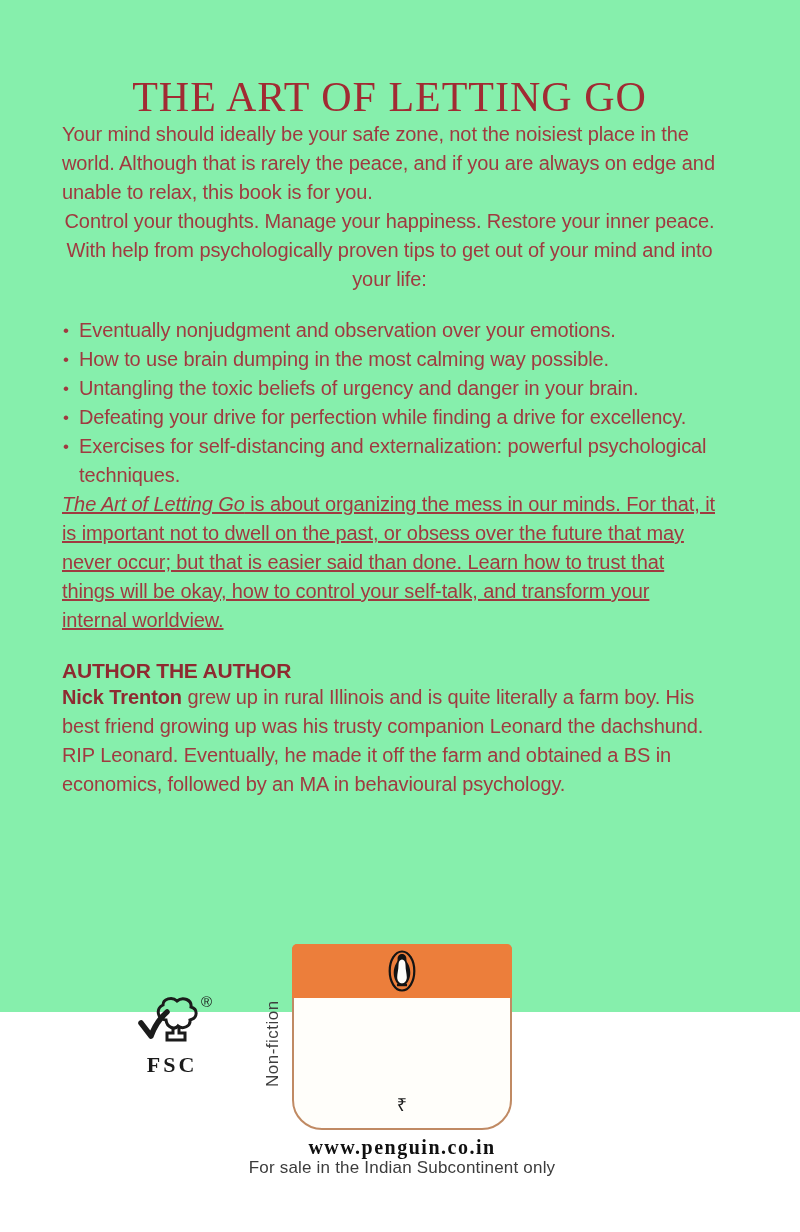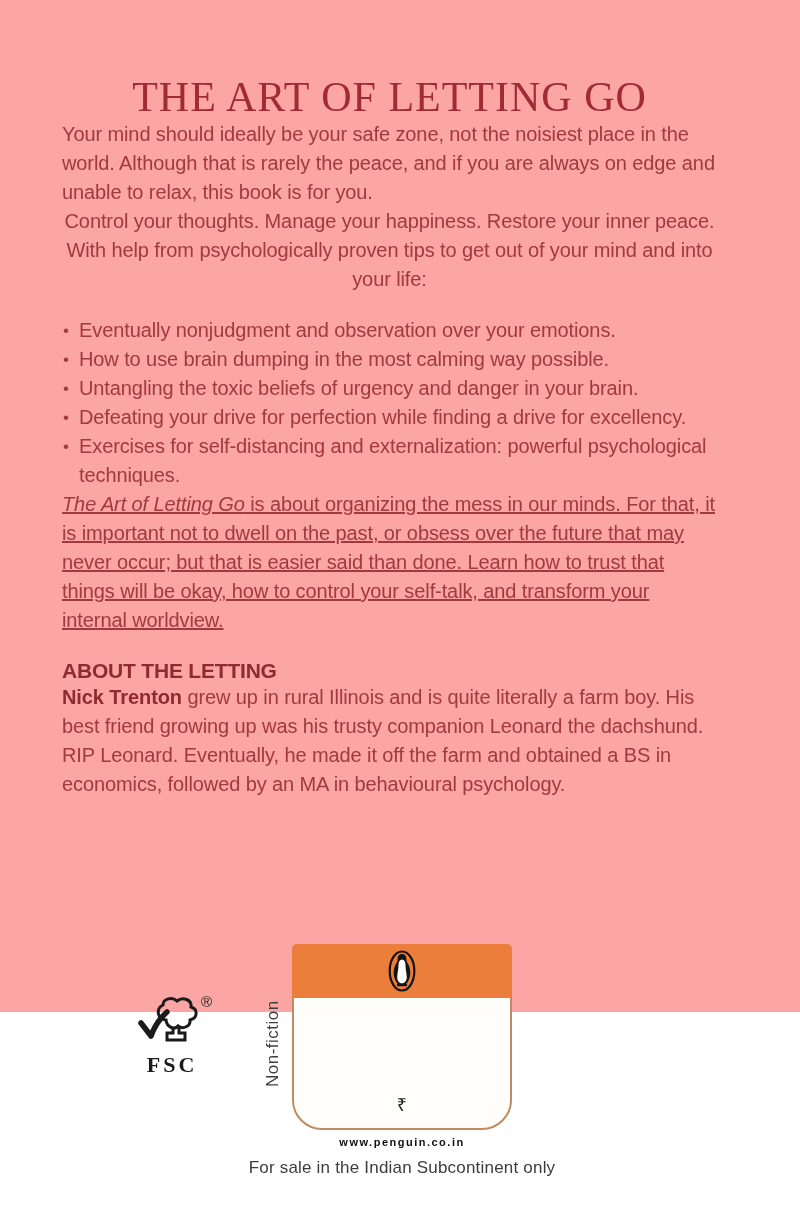--- a/index.html
+++ b/index.html
@@ -1,19 +1,19 @@
 <!DOCTYPE html>
 <html><head>
 <meta charset="utf-8">
 <style>
   html,body{margin:0;padding:0;}
   body{width:800px;height:1232px;overflow:hidden;}
   .page{
     position:relative;width:800px;height:1012px;
-    background:#fca5a5;
+    background:#86efac;
     font-family:"Liberation Sans",sans-serif;
   }
   .content{
     position:absolute;top:0;left:62px;width:655px;
   }
   .book-title{
     margin:74px 0 0 0;
     font-family:"Liberation Serif","DejaVu Serif",serif;
     font-weight:400;
     font-size:42px;
@@ -96,23 +96,23 @@
     display:flex;align-items:center;justify-content:center;
   }
   .rupee{
     position:absolute;bottom:12px;left:0;right:0;
     text-align:center;
     font-size:18px;color:#1a1a1a;
   }
   .website{
     position:absolute;top:1136px;left:292px;width:220px;
     text-align:center;
-    font-family:Liberation Sans, sans-serif;
+    font-family:Liberation Serif, serif;
     font-weight:700;
-    font-size:11px;letter-spacing:1.5px;
+    font-size:20px;letter-spacing:1.5px;
     color:#101010;
     white-space:nowrap;
   }
   .salenote{
     position:absolute;top:1158px;left:2px;width:800px;
     text-align:center;
     font-size:17px;letter-spacing:0.2px;
     color:#3c3c3c;
   }
 </style>
@@ -132,21 +132,21 @@
     <ul class="bullets body-text">
       <li><span>Eventually nonjudgment and observation over your emotions.</span></li>
       <li><span>How to use brain dumping in the most calming way possible.</span></li>
       <li><span>Untangling the toxic beliefs of urgency and danger in your brain.</span></li>
       <li><span>Defeating your drive for perfection while finding a drive for excellency.</span></li>
       <li><span>Exercises for self-distancing and externalization: powerful psychological techniques.</span></li>
     </ul>
 
     <p class="body-text closing"><em>The Art of Letting Go</em><span> is about organizing the mess in our minds. For that, it is important not to dwell on the past, or obsess over the future that may never occur; but that is easier said than done. Learn how to trust that things will be okay, how to control your self-talk, and transform your internal worldview.</span></p>
 
-    <h2 class="about-heading">ABOUT THE LETTING</h2>
+    <h2 class="about-heading">AUTHOR THE AUTHOR</h2>
 
     <p class="body-text bio"><strong>Nick Trenton</strong><span> grew up in rural Illinois and is quite literally a farm boy. His best friend growing up was his trusty companion Leonard the dachshund. RIP Leonard. Eventually, he made it off the farm and obtained a BS in economics, followed by an MA in behavioural psychology.</span></p>
 
   </div>
 
   <div class="fsc">
     <span class="reg">®</span>
     <svg width="74" height="50" viewBox="0 0 74 50">
       <path d="M6 27 L16 40 C20 29 25 22 32 16" fill="none" stroke="#1b1b1b" stroke-width="5.5" stroke-linecap="round" stroke-linejoin="round"></path>
       <path d="M31 24 C23 24 20 13 28 9 C28 3 37 0 42 5 C48 0 57 4 56 11 C63 13 63 22 55 24 C56 30 48 34 43 30 C40 34 32 32 31 24 Z" fill="none" stroke="#1b1b1b" stroke-width="3"></path>

